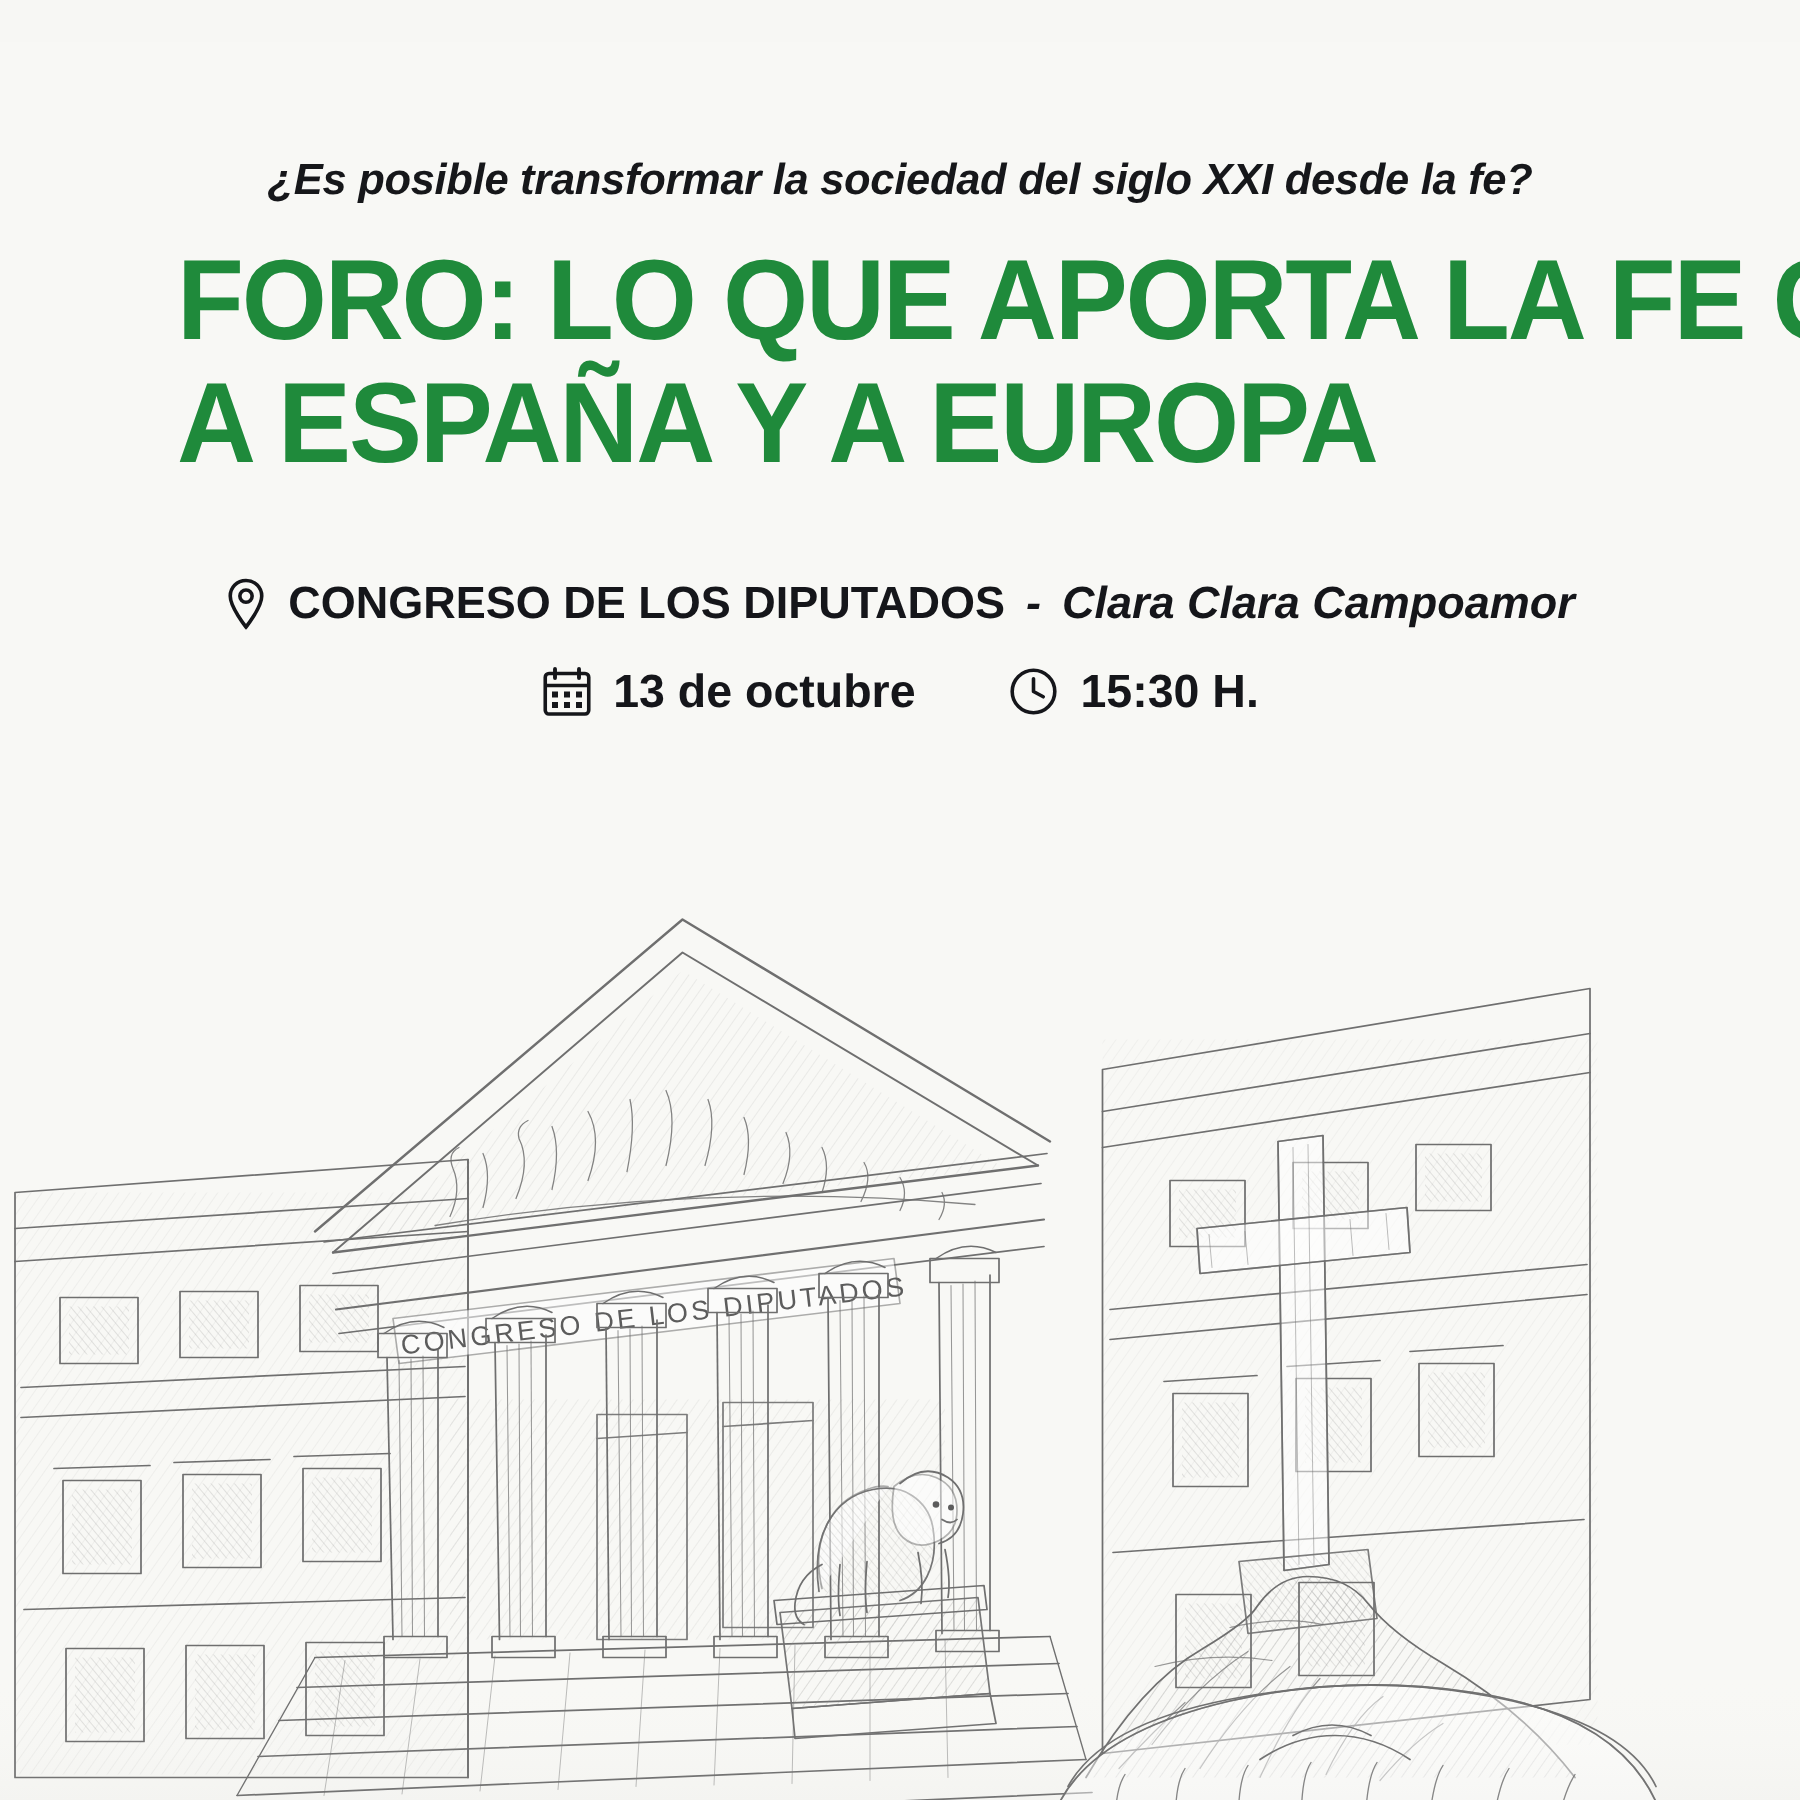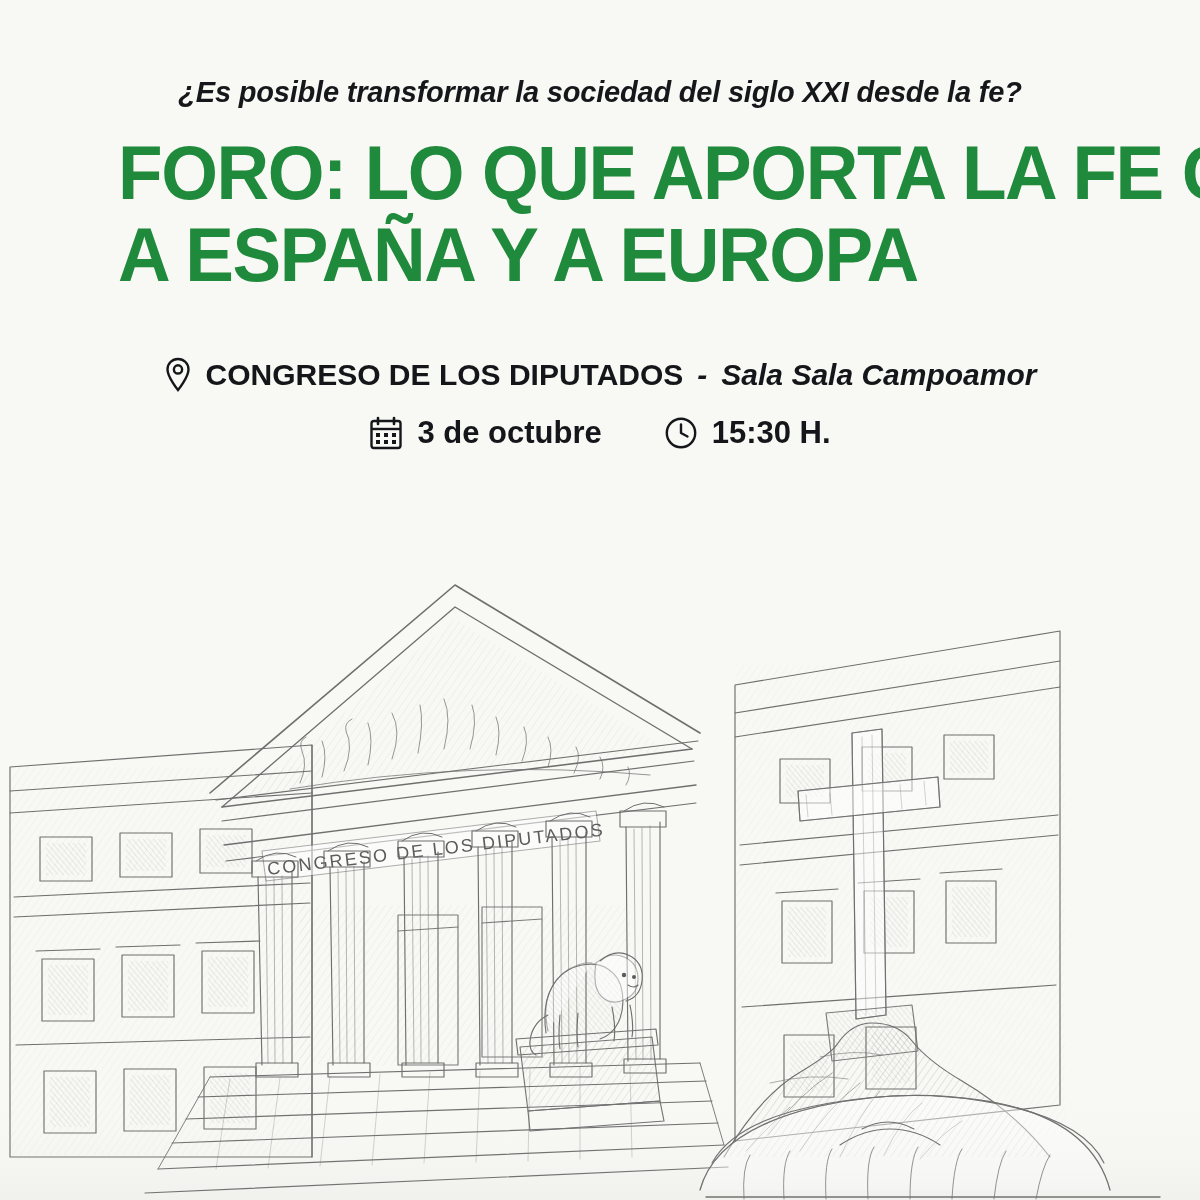--- a/index.html
+++ b/index.html
@@ -19,20 +19,21 @@
     position: relative;
     width: 1200px;
     height: 1200px;
     background: #f8f8f5;
   }
 
   
   .header {
     padding-top: 76px;
     text-align: center;
+    margin-top: 28px;
   }
 
   .subtitle {
     font-family: "Liberation Sans", sans-serif;
     font-weight: bold;
     font-style: italic;
     font-size: 29px;
     letter-spacing: -0.2px;
     color: #16171a;
     margin: 0 0 26px 0;
@@ -166,42 +167,42 @@
 
       <div class="venue-row">
         <span class="icon">
           <svg width="28" height="36" viewBox="0 0 28 36">
             <path d="M14 2 C8 2 3.5 6.6 3.5 12.4 C3.5 20 14 33 14 33 C14 33 24.5 20 24.5 12.4 C24.5 6.6 20 2 14 2 Z" fill="none" stroke="#15161a" stroke-width="2.4"></path>
             <circle cx="14" cy="12.4" r="4.1" fill="none" stroke="#15161a" stroke-width="2.4"></circle>
           </svg>
         </span>
         <span class="venue-place">CONGRESO DE LOS DIPUTADOS</span>
         <span class="venue-room">-</span>
-        <span class="venue-room">Sala Sala Campoamor</span>
+        <span class="venue-room">Clara Clara Campoamor</span>
       </div>
 
       <div class="datetime-row">
         <div class="dt-group">
           <span class="icon">
             <svg width="34" height="34" viewBox="0 0 34 34">
               <rect x="2.5" y="5" width="29" height="27" rx="2.5" fill="none" stroke="#15161a" stroke-width="2.4"></rect>
               <line x1="2.5" y1="13" x2="31.5" y2="13" stroke="#15161a" stroke-width="2.4"></line>
               <line x1="9" y1="2" x2="9" y2="8" stroke="#15161a" stroke-width="2.6" stroke-linecap="round"></line>
               <line x1="25" y1="2" x2="25" y2="8" stroke="#15161a" stroke-width="2.6" stroke-linecap="round"></line>
               <g fill="#15161a">
                 <rect x="7" y="17" width="4" height="4"></rect>
                 <rect x="15" y="17" width="4" height="4"></rect>
                 <rect x="23" y="17" width="4" height="4"></rect>
                 <rect x="7" y="24" width="4" height="4"></rect>
                 <rect x="15" y="24" width="4" height="4"></rect>
                 <rect x="23" y="24" width="4" height="4"></rect>
               </g>
             </svg>
           </span>
-          <span class="dt-text">3 de octubre</span>
+          <span class="dt-text">13 de octubre</span>
         </div>
 
         <div class="dt-spacer"></div>
 
         <div class="dt-group">
           <span class="icon">
             <svg width="34" height="34" viewBox="0 0 34 34">
               <circle cx="17" cy="17" r="14.2" fill="none" stroke="#15161a" stroke-width="2.4"></circle>
               <path d="M17 8.5 L17 17 L23.5 20.5" fill="none" stroke="#15161a" stroke-width="2.4" stroke-linecap="round" stroke-linejoin="round"></path>
             </svg>

